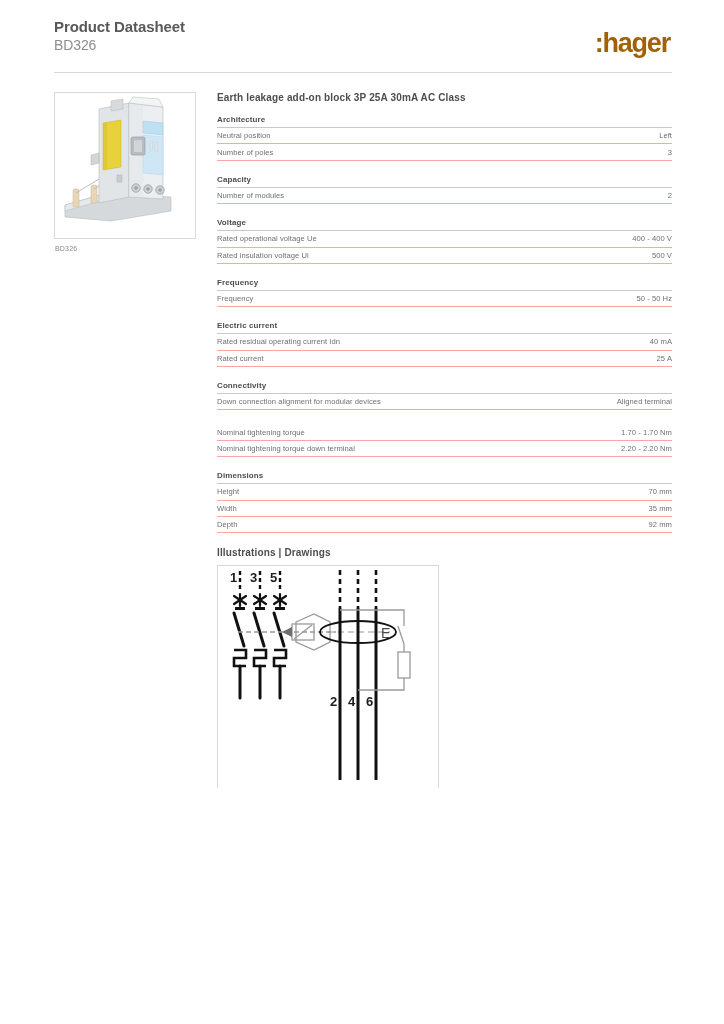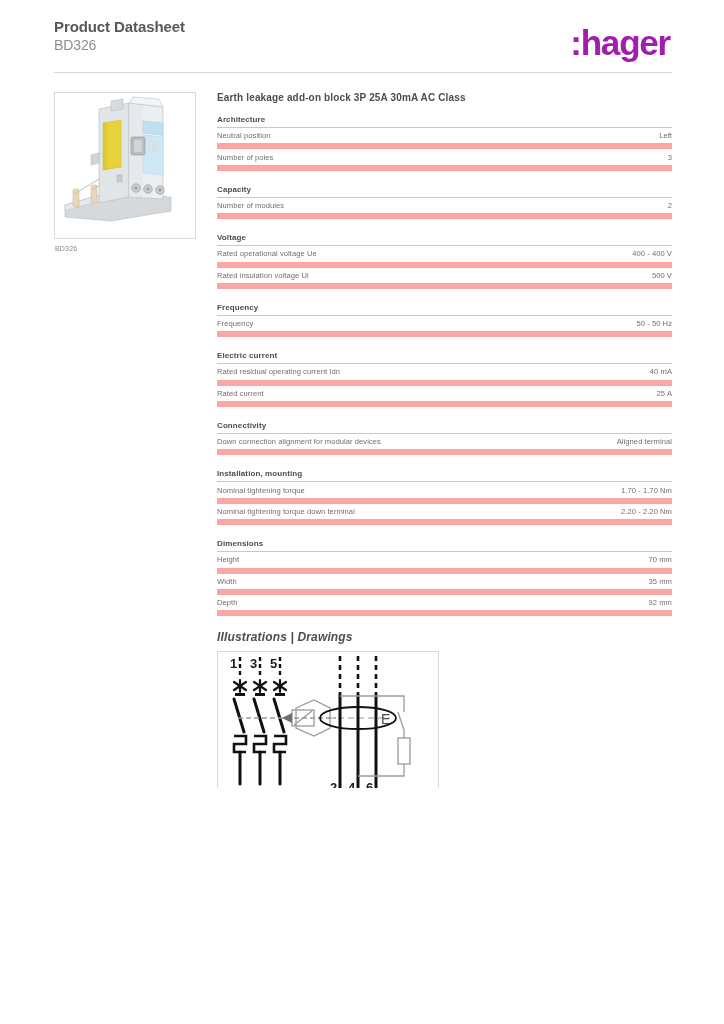--- a/index.html
+++ b/index.html
@@ -43,23 +43,23 @@
     font-size: 14px;
     font-weight: normal;
     color: #8d8d8f;
     line-height: 18px;
     letter-spacing: -0.1px;
   }
   .brand {
     position: absolute;
     right: 0;
     top: 10px;
-    font-size: 35px;
-    font-weight: bold;
-    color: #a21caf;
+    font-size: 27px;
+    font-weight: bold;
+    color: #a16207;
     letter-spacing: -1.2px;
     line-height: 30px;
   }
   .header-rule {
     position: absolute;
     left: 54px;
     top: 72px;
     width: 618px;
     height: 1px;
     background: #d7d7d7;
@@ -118,37 +118,36 @@
   }
   table.spec {
     width: 100%;
     border-collapse: collapse;
     table-layout: fixed;
   }
   table.spec td {
     font-size: 7.6px;
     color: #6f6f6f;
     padding: 3.2px 0 3.2px 0;
-    border-bottom: 6px solid #fca5a5;
+    border-bottom: 1px solid #fca5a5;
     vertical-align: bottom;
     letter-spacing: 0.05px;
     line-height: 9px;
   }
   table.spec td.label { text-align: left; }
   table.spec td.value { text-align: right; }
 
   
   .draw-title {
-    font-size: 12px;
+    font-size: 10px;
     font-weight: bold;
     color: #4d4d4d;
     letter-spacing: 0.15px;
     margin-top: 0;
     margin-bottom: 7px;
-    font-style: italic;
   }
   .draw-box {
     width: 220px;
     height: 222px;
     border: 1px solid #d9d9d9;
     background: #fff;
     position: relative;
     overflow: hidden;
   }
 
@@ -324,21 +323,20 @@
           <table class="spec">
             <tbody>
               <tr>
                 <td class="label">Down connection alignment for modular devices</td>
                 <td class="value">Aligned terminal</td>
               </tr>
             </tbody>
           </table>
         </div>
         <div class="group">
-          <div class="group-head">Installation, mounting</div>
           <table class="spec">
             <tbody>
               <tr>
                 <td class="label">Nominal tightening torque</td>
                 <td class="value">1.70 - 1.70 Nm</td>
               </tr>
               <tr>
                 <td class="label">Nominal tightening torque down terminal</td>
                 <td class="value">2.20 - 2.20 Nm</td>
               </tr>

